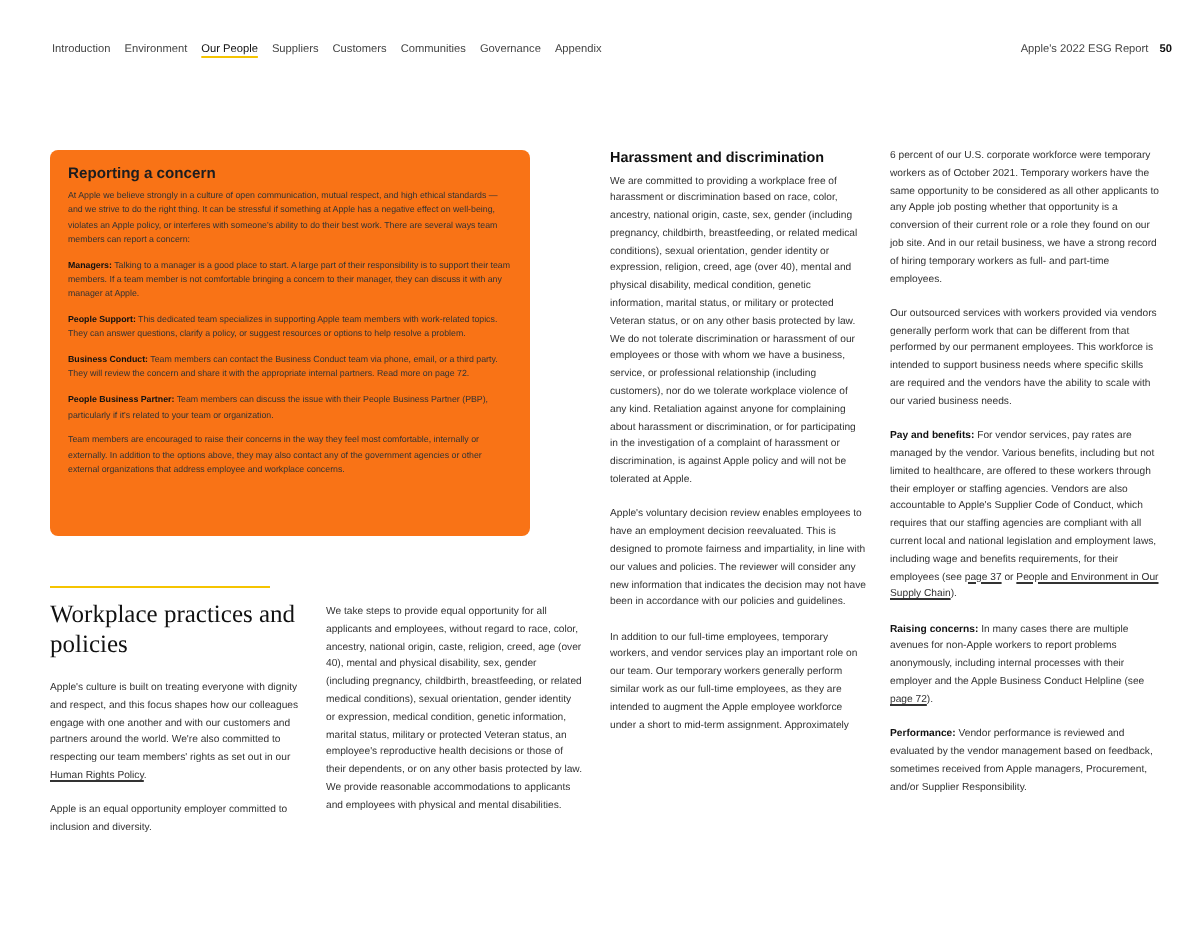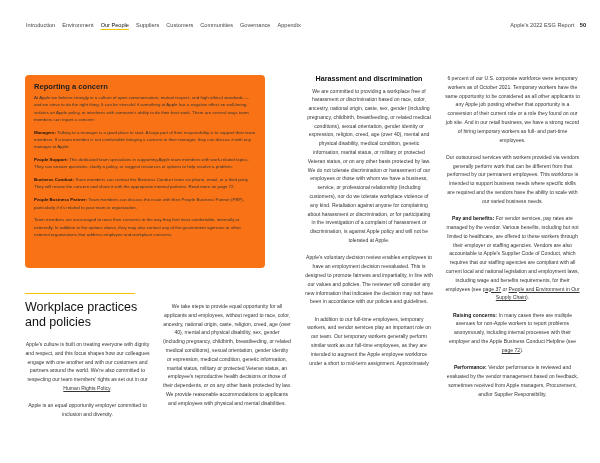--- a/index.html
+++ b/index.html
@@ -10,23 +10,23 @@
   .nav .active { color: #111; text-decoration: underline; text-decoration-color: #f5c400; text-underline-offset: 2px; text-decoration-thickness: 1px; }
   .report { position: absolute; top: 22px; right: 14px; font-size: 5.6px; color: #444; white-space: nowrap; }
   .report b { font-weight: bold; color: #111; margin-left: 4px; }
 
   .box { position: absolute; left: 25px; top: 75px; width: 240px; height: 193px; background: #f97316; border-radius: 4px; box-sizing: border-box; padding: 7px 9px; }
   .box h3 { margin: 0 0 3px 0; font-size: 7.6px; font-weight: bold; }
   .box p { margin: 0 0 5.5px 0; font-size: 4.4px; line-height: 7.3px; color: #333; }
   .box p b { color: #111; }
 
   .rule { position: absolute; left: 25px; top: 293px; width: 110px; height: 1px; background: #f5c400; }
-  .big-title { position: absolute; left: 25px; top: 300px; width: 130px; font-size: 12.5px; line-height: 14.5px; font-weight: normal; margin: 0; color: #111; }
+  .big-title { position: absolute; left: 25px; top: 300px; width: 130px; font-size: 12.5px; line-height: 14.5px; font-weight: normal; margin: 0; color: #111; font-family: Liberation Serif, serif; }
 
-  .col { position: absolute; font-size: 5.1px; line-height: 8.8px; color: #333; text-align: center; }
+  .col { position: absolute; font-size: 5.1px; line-height: 8.8px; color: #333; }
   .col p { margin: 0 0 8.5px 0; }
   .col h3 { margin: 0 0 3px 0; font-size: 7.2px; line-height: 9.5px; font-weight: bold; color: #111; }
   .col u { text-decoration: underline; }
   .col b { color: #111; }
 
   .c1 { left: 25px; top: 340px; width: 125px; }
   .c2 { left: 163px; top: 302px; width: 128px; }
   .c3 { left: 305px; top: 74px; width: 128px; }
   .c4 { left: 445px; top: 74px; width: 135px; }
 </style>

